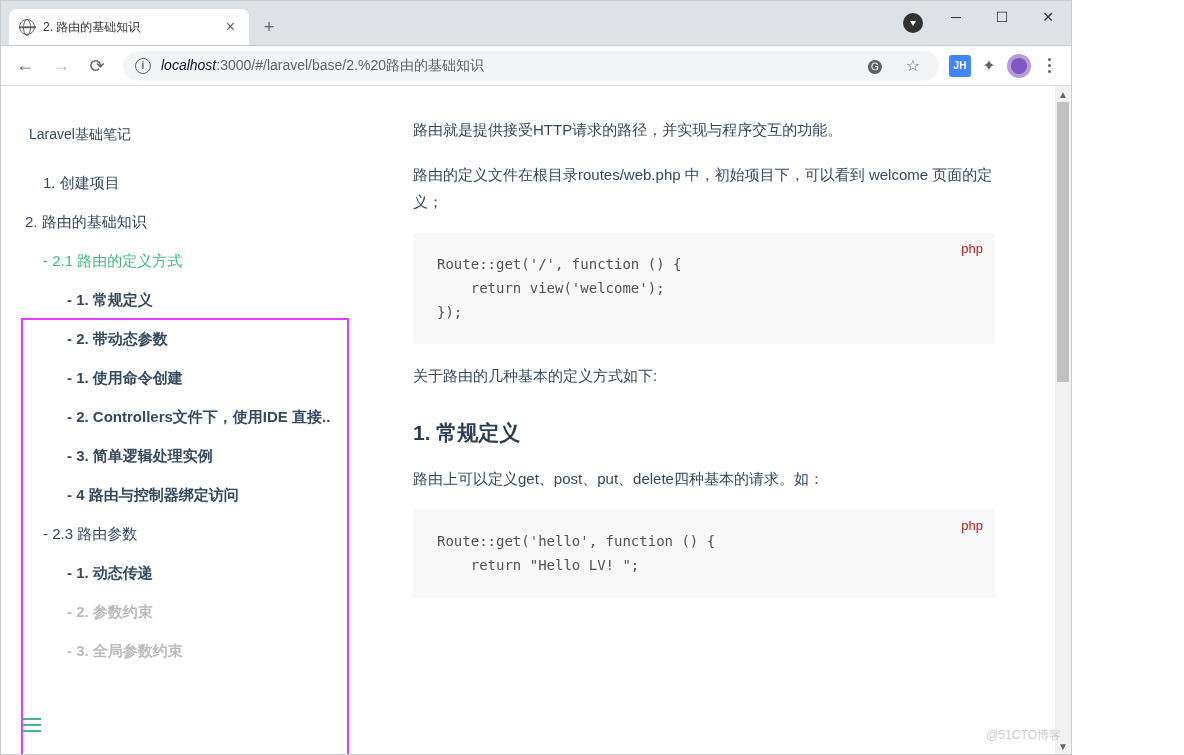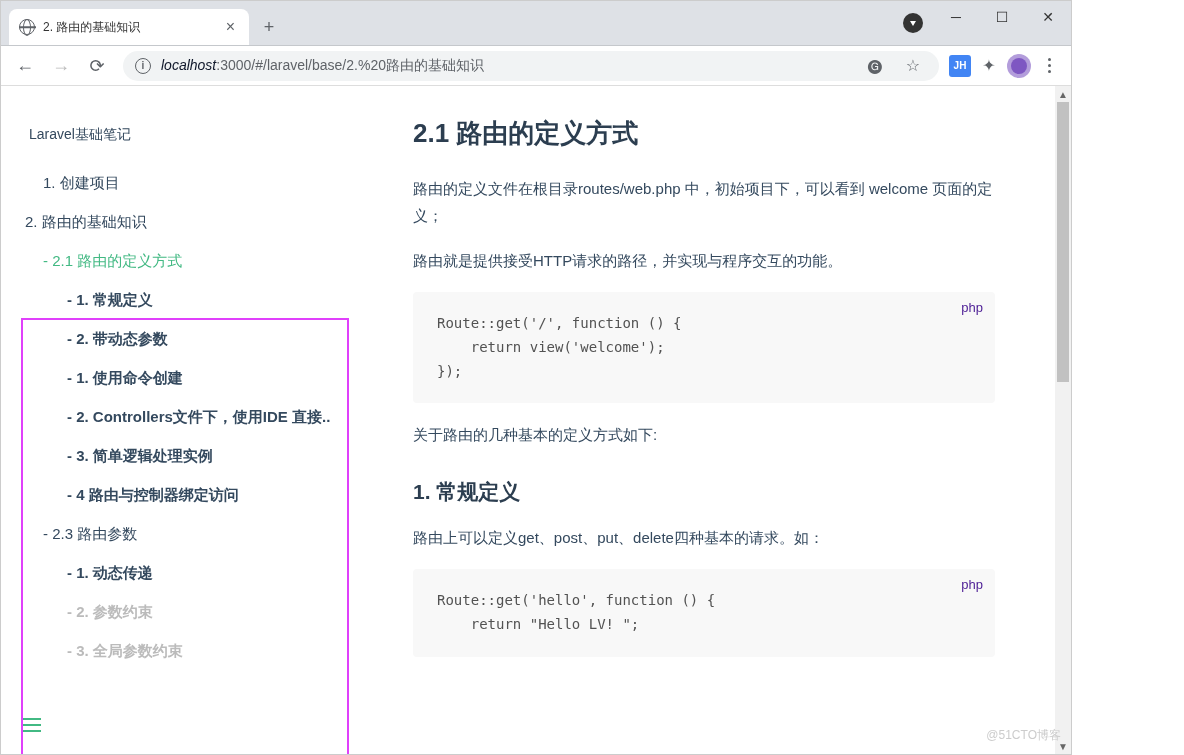--- a/index.html
+++ b/index.html
@@ -53,21 +53,21 @@
 
 .scrollbar { width: 16px; background: #f1f1f1; display: flex; flex-direction: column; }
 .scroll-arrow { height: 16px; display: flex; align-items: center; justify-content: center; font-size: 10px; color: #666; cursor: pointer; }
 .scroll-thumb { background: #c1c1c1; border-radius: 0; height: 280px; margin: 0 2px; cursor: pointer; }
 
 .main { flex: 1; padding: 30px 60px; overflow: hidden; position: relative; }
 .main h2 { font-size: 26px; color: #2c3e50; font-weight: 600; margin-bottom: 24px; }
 .main h3 { font-size: 21px; color: #2c3e50; font-weight: 600; margin: 30px 0 18px; }
 .main p { font-size: 15px; color: #34495e; line-height: 1.8; margin-bottom: 18px; }
 .code-block { background: #f8f8f8; border-radius: 4px; padding: 20px 24px; position: relative; margin: 18px 0; }
-.code-lang { position: absolute; top: 8px; right: 12px; color: #4c1d95; font-size: 13px; }
+.code-lang { position: absolute; top: 8px; right: 12px; color: #b91c1c; font-size: 13px; }
 .code-block pre { font-family: "Consolas", "Monaco", monospace; font-size: 14px; color: #525252; line-height: 1.7; white-space: pre; }
 .watermark { position: absolute; bottom: 10px; right: 10px; color: #ccc; font-size: 12px; }
 </style>
 </head>
 <body>
 
 <div class="window">
 
   <div class="titlebar">
     <div class="tab">
@@ -131,23 +131,22 @@
       </div>
       <div class="highlight-box"></div>
       <div class="hamburger">
           <span></span>
           <span></span>
           <span></span>
         </div>
     </div>
 
     <div class="main">
-      <h2>2.1 路由的定义方式</h2>
+      <p>路由就是提供接受HTTP请求的路径，并实现与程序交互的功能。</p>
       <p>路由的定义文件在根目录routes/web.php 中，初始项目下，可以看到 welcome 页面的定义；</p>
-      <p>路由就是提供接受HTTP请求的路径，并实现与程序交互的功能。</p>
       <div class="code-block">
         <span class="code-lang">php</span>
         <pre>Route::get('/', function () {
     return view('welcome');
 });</pre>
       </div>
       <p>关于路由的几种基本的定义方式如下:</p>
       <h3>1. 常规定义</h3>
       <p>路由上可以定义get、post、put、delete四种基本的请求。如：</p>
       <div class="code-block">

